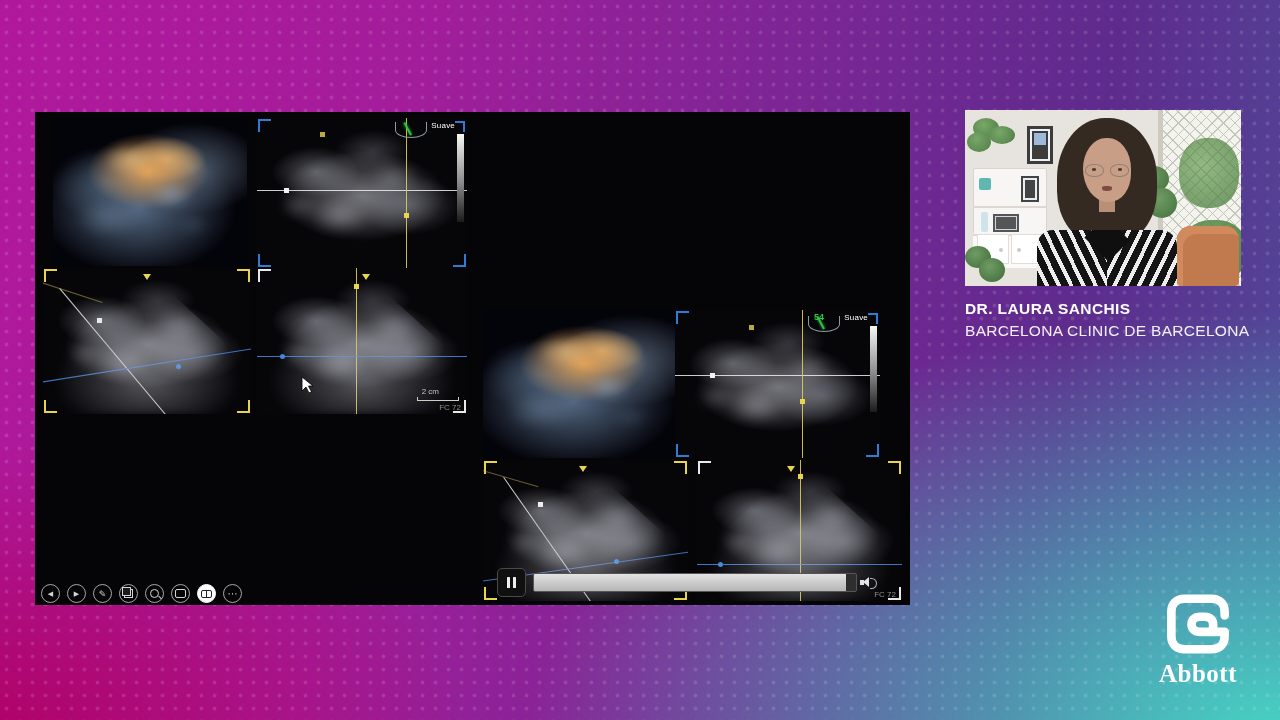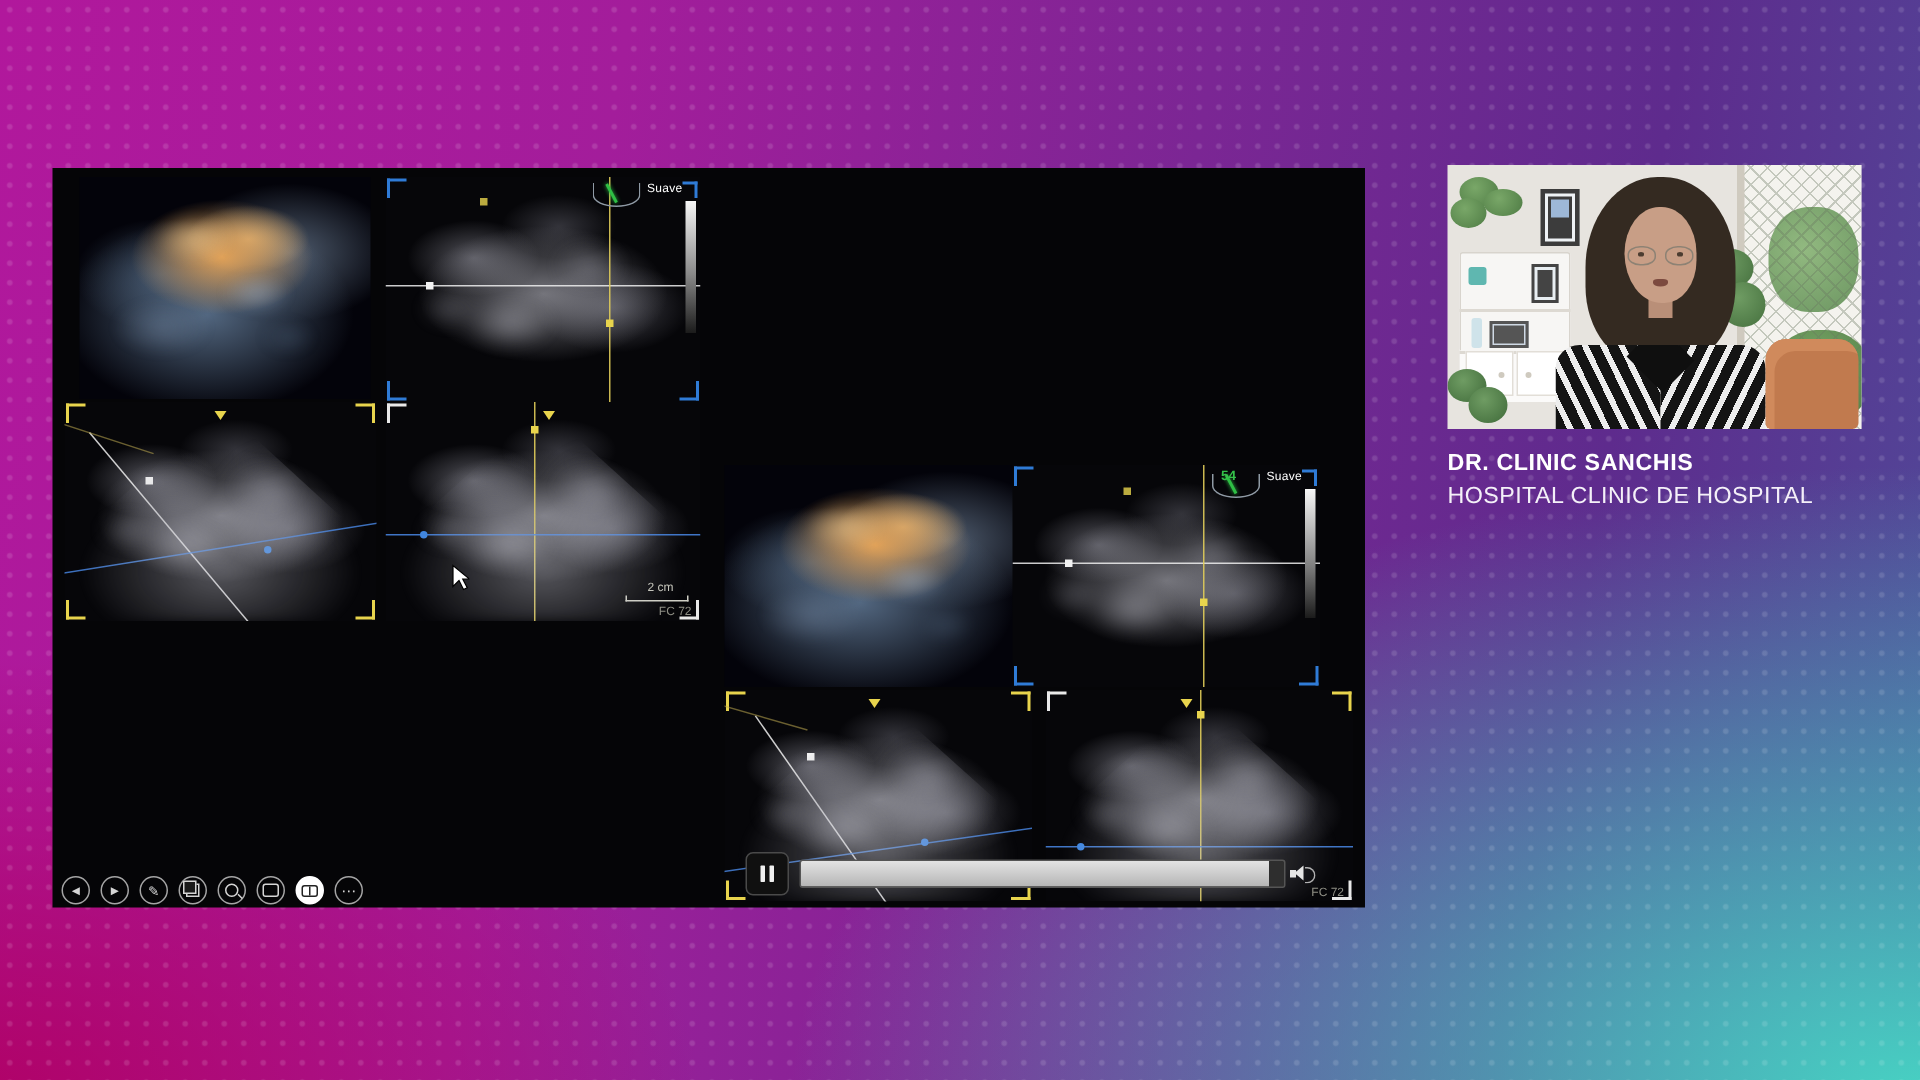--- a/index.html
+++ b/index.html
@@ -208,21 +208,21 @@
     </div>
 
     <div class="ev e2d fan" style="left:222px;top:156px;width:210px;height:146px">
       <span class="cb tl w"></span>
       <span class="cb br w"></span>
       <div class="ln vl" style="left:47%"></div>
       <div class="ln bl-line" style="left:0;right:0;top:60%"></div>
       <span class="dt sq-y" style="left:calc(47% - 2px);top:11%"></span>
       <span class="dt rd-b" style="left:11%;top:calc(60% - 2px)"></span>
       <span class="arr-y" style="left:50%;top:6px"></span>
-      <span class="scale-lab" style="right:18px;bottom:18px">2 cm</span>
+      <span class="scale-lab" style="right:28px;bottom:18px">2 cm</span>
       <div class="scale-line" style="right:8px;bottom:13px;width:42px"></div>
       <span class="tiny-lab" style="right:6px;bottom:2px">FC 72</span>
       <svg class="cursor" style="left:21%;top:74%" width="12" height="18" viewBox="0 0 12 18">
         <path d="M1 1 L1 15 L5 11 L8 17 L10.5 15.8 L7.5 10 L12 10 Z" fill="#fff" stroke="#000" stroke-width="0.8"></path>
       </svg>
     </div>
 
     <div class="ev e3d" style="left:448px;top:198px;width:205px;height:148px"></div>
 
     <div class="ev e2d" style="left:640px;top:198px;width:205px;height:148px">
@@ -359,17 +359,26 @@
       </div>
       <div class="shirt">
         <div class="sl"></div>
           <div class="sr"></div>
           <div class="vneck"></div>
       </div>
     </div>
   </div>
 
   <div class="caption">
-    <div class="cap-name">DR. CLINIC SANCHIS</div>
-    <div class="cap-aff">HOSPITAL CLINIC DE HOSPITAL</div>
+    <div class="cap-name">DR. LAURA SANCHIS</div>
+    <div class="cap-aff">BARCELONA CLINIC DE BARCELONA</div>
   </div>
 
+  <div class="brand">
+    <svg width="78" height="72" viewBox="0 0 100 100">
+      <g fill="none" stroke="#ffffff" stroke-width="12" stroke-linecap="round">
+        <path d="M87 38 V33 C87 22 80 15 69 15 H31 C20 15 13 22 13 33 V67 C13 78 20 85 31 85 H69 C80 85 87 78 87 67 V62"></path>
+        <path d="M87 61 H53 C45.5 61 41 56.5 41 50.5 C41 44.5 45.5 40 53 40 H59 C66.5 40 71 44.5 71 50.5 V61"></path>
+      </g>
+    </svg>
+    <div class="brand-word">Abbott</div>
+  </div>
 </div>
 
 </body></html>

